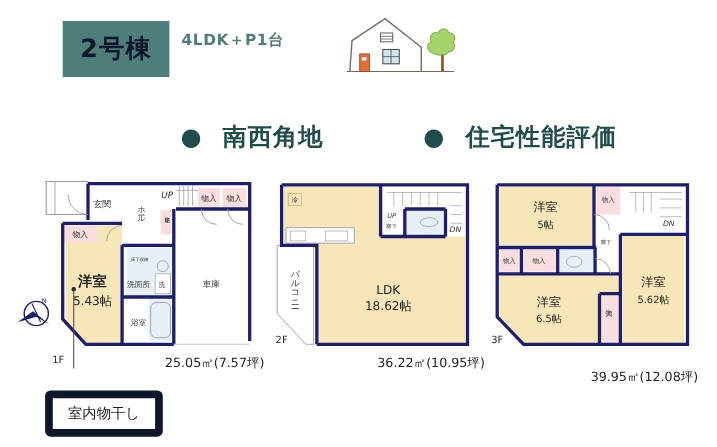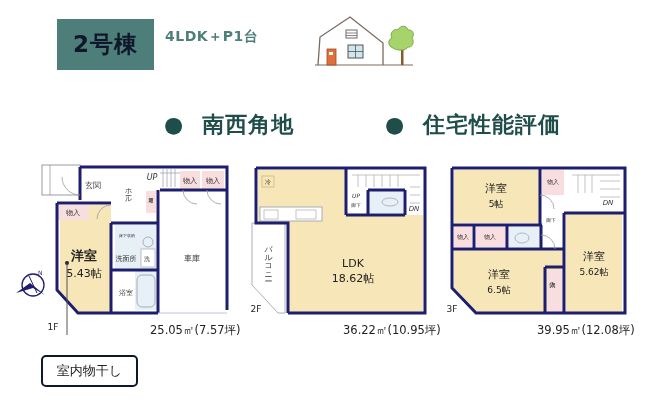--- a/index.html
+++ b/index.html
@@ -12,21 +12,21 @@
     left: 57px; top: 19px; width: 97px; height: 51px; background: #4e7e7a; color: #0f172a;
     font-size: 23px; font-weight: bold; display: flex; align-items: center; justify-content: center;
     letter-spacing: 1px;
   }
   .layout-text { left: 165px; top: 28px; font-size: 14px; color: #4e7e7a; font-weight: bold; letter-spacing: 0.5px; }
   .features { left: 100px; top: 110px; font-size: 22px; color: #1f4d4a; font-weight: bold; letter-spacing: 1px; }
   .features span { margin-right: 18px; margin-left: 32px; }
   svg text { font-family: "DejaVu Sans", "Liberation Sans", sans-serif; }
   .area { font-size: 11.5px; color: #222; text-align: right; }
   .callout {
-    left: 41px; top: 355px; width: 93px; height: 28px; border: 2px solid #0f172a; border-radius: 5px;
+    left: 41px; top: 355px; width: 93px; height: 28px; border: 7px solid #0f172a; border-radius: 5px;
     background: #fff; display: flex; align-items: center; justify-content: center; font-size: 13px; color: #222;
   }
 </style>
 </head>
 <body>
 
 <div class="abs badge">2号棟</div>
 <div class="abs layout-text">4LDK＋P1台</div>
 
 <svg class="abs" style="left:315px;top:15px" width="100" height="55">
@@ -221,15 +221,15 @@
   <text x="50" y="84" font-size="6" fill="#333" text-anchor="middle">物入</text>
   <text x="113" y="122" font-size="6" fill="#333" writing-mode="tb">物入</text>
   <text x="111" y="67" font-size="5" fill="#333" text-anchor="middle">廊下</text>
   <text x="168" y="50" font-size="7" fill="#333" font-style="italic" text-anchor="middle">DN</text>
   <text x="59" y="123" font-size="11" fill="#222" text-anchor="middle">洋室</text>
   <text x="59" y="138" font-size="9" fill="#222" text-anchor="middle">6.5帖</text>
   <text x="154" y="105" font-size="11" fill="#222" text-anchor="middle">洋室</text>
   <text x="154" y="120" font-size="9" fill="#222" text-anchor="middle">5.62帖</text>
   <text x="12" y="157" font-size="9" fill="#222" text-anchor="middle">3F</text>
 </svg>
-<div class="abs area" style="left:537px;top:323px">39.95㎡(12.08坪)</div>
+<div class="abs area" style="left:537px;top:335px">39.95㎡(12.08坪)</div>
 
 <div class="abs callout">室内物干し</div>
 
 </body></html>

